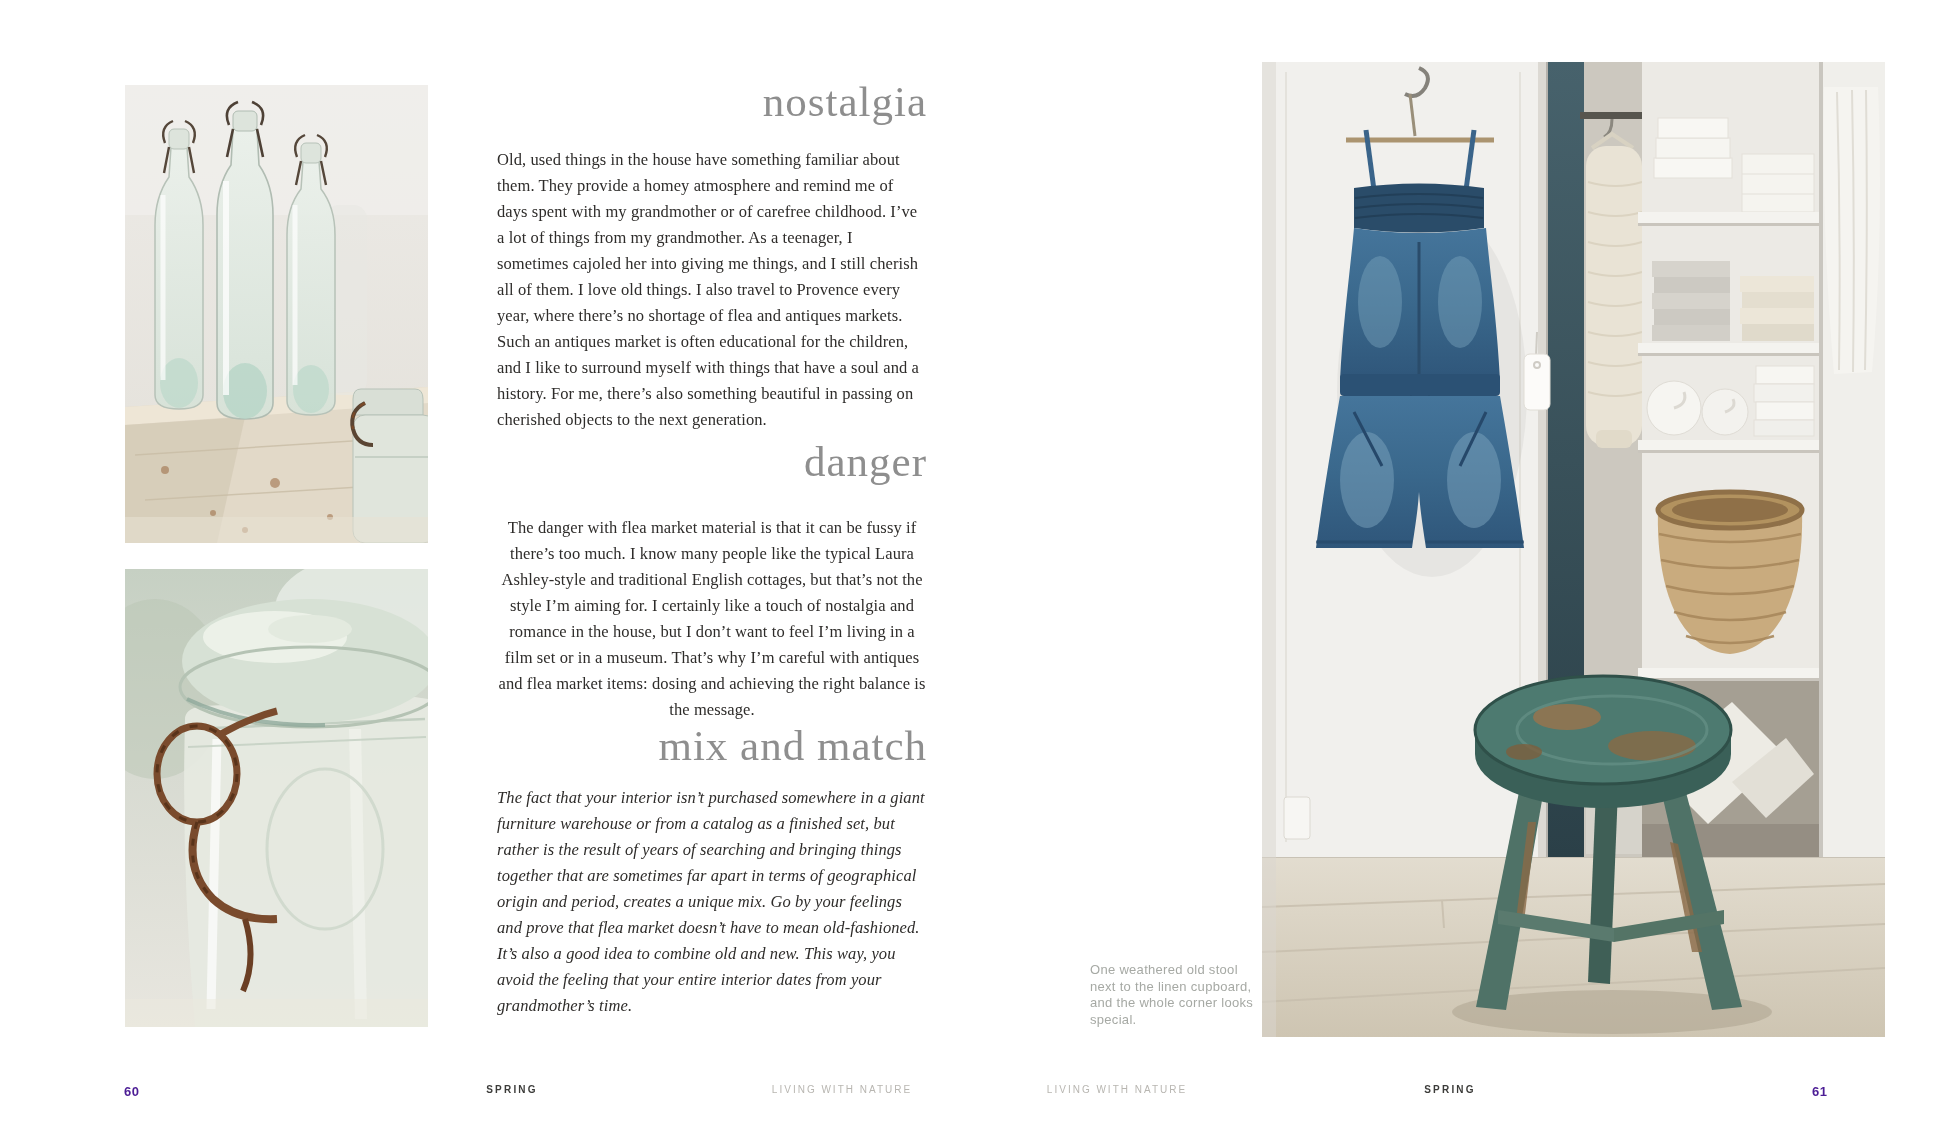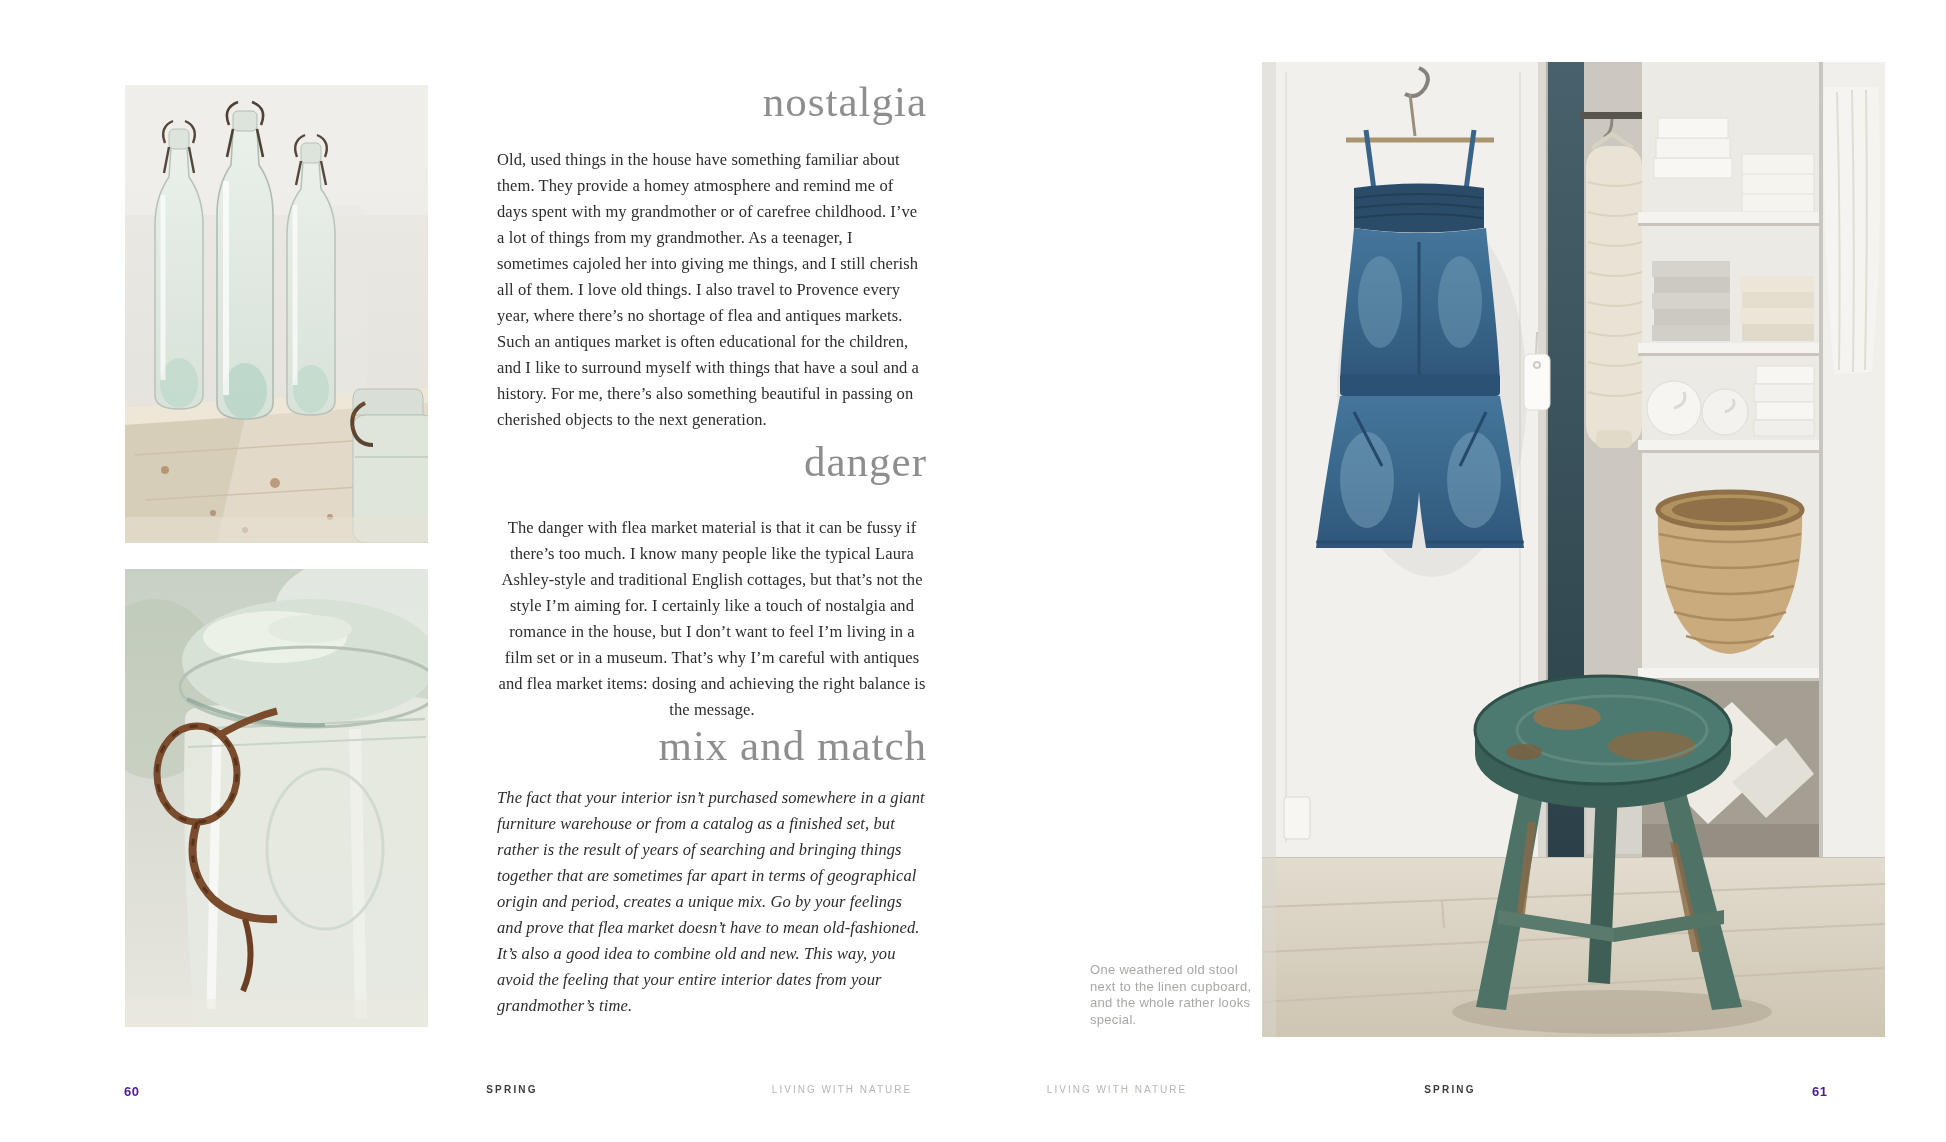--- a/index.html
+++ b/index.html
@@ -150,21 +150,21 @@
 
   <div class="col heading" id="h-nostalgia">nostalgia</div>
   <div class="col body-text" id="p-nostalgia">Old, used things in the house have something familiar about them. They provide a homey atmosphere and remind me of days spent with my grandmother or of carefree childhood. I’ve a lot of things from my grandmother. As a teenager, I sometimes cajoled her into giving me things, and I still cherish all of them. I love old things. I also travel to Provence every year, where there’s no shortage of flea and antiques markets. Such an antiques market is often educational for the children, and I like to surround myself with things that have a soul and a history. For me, there’s also something beautiful in passing on cherished objects to the next generation.</div>
 
   <div class="col heading" id="h-dosing">danger</div>
   <div class="col body-text" id="p-dosing">The danger with flea market material is that it can be fussy if there’s too much. I know many people like the typical Laura Ashley-style and traditional English cottages, but that’s not the style I’m aiming for. I certainly like a touch of nostalgia and romance in the house, but I don’t want to feel I’m living in a film set or in a museum. That’s why I’m careful with antiques and flea market items: dosing and achieving the right balance is the message.</div>
 
   <div class="col heading" id="h-mix">mix and match</div>
   <div class="col body-text" id="p-mix">The fact that your interior isn’t purchased somewhere in a giant furniture warehouse or from a catalog as a finished set, but rather is the result of years of searching and bringing things together that are sometimes far apart in terms of geographical origin and period, creates a unique mix. Go by your feelings and prove that flea market doesn’t have to mean old-fashioned. It’s also a good idea to combine old and new. This way, you avoid the feeling that your entire interior dates from your grandmother’s time.</div>
 
-  <div id="caption">One weathered old stool next to the linen cupboard, and the whole rather looks special.</div>
+  <div id="caption">One weathered old stool next to the linen cupboard, and the whole corner looks special.</div>
 
   <div id="photo-wardrobe" class="photo">
     <svg viewBox="0 0 623 975">
       <defs>
         <linearGradient id="wTeal" x1="0" y1="0" x2="0" y2="1">
           <stop offset="0" stop-color="#47626c"></stop>
             <stop offset="1" stop-color="#2b4048"></stop>
         </linearGradient>
         <linearGradient id="wDenim" x1="0" y1="0" x2="0" y2="1">
           <stop offset="0" stop-color="#45759b"></stop>

